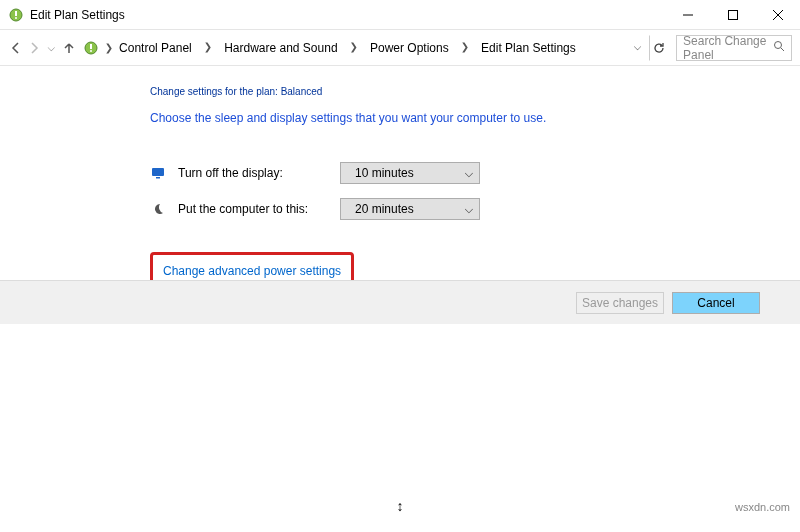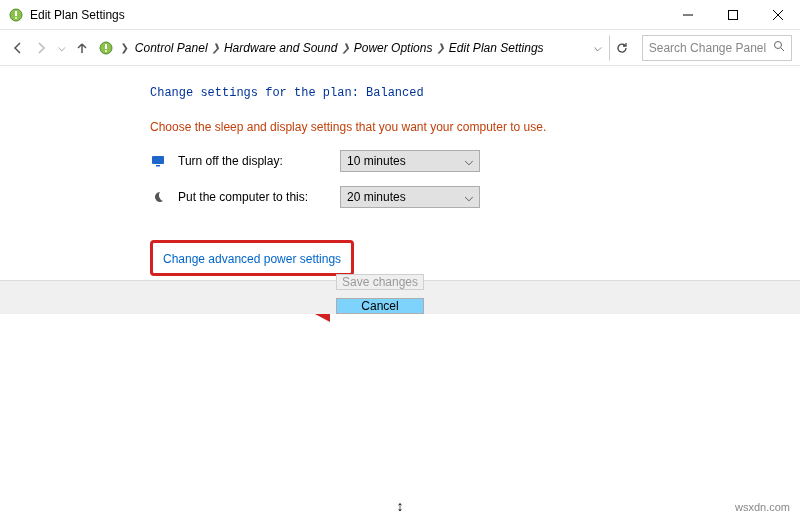--- a/index.html
+++ b/index.html
@@ -10,48 +10,48 @@
     .titlebar .favicon { width: 16px; height: 16px; margin-right: 6px; display:flex; align-items:center; justify-content:center; }
     .titlebar .title { font-size: 12px; color: #000; flex: 1; }
     .win-controls { display: flex; height: 100%; }
     .win-btn { width: 45px; height: 30px; display: flex; align-items: center; justify-content: center; font-size: 14px; font-family: inherit; color:#000; }
 
     
     .navbar { height: 36px; display:flex; align-items:center; padding: 0 8px; gap:2px; border-bottom: 1px solid #e5e5e5; position:relative; }
     .nav-arrow { width: 24px; height:24px; display:flex; align-items:center; justify-content:center; color:#555; font-size:14px; border-radius:2px;}
     .nav-arrow.disabled { color:#bbb; }
     .nav-sep { margin: 0 4px; color:#888;}
-    .breadcrumbs { display:flex; align-items:center; gap:4px; font-size:12px; color:#000; margin-left:4px; flex: 1; font-style: italic; }
+    .breadcrumbs { display:flex; gap:12px; font-size:12px; color:#000; margin-left:4px; flex: 1; }
     .crumb { white-space:nowrap; }
     .crumb-sep { color:#555; font-size:10px; }
     .crumb-drop { color:#555; font-size:10px; margin-left: 40px; padding:0 6px;}
     .address-favicon { width:16px; height:16px; margin: 0 4px; display:flex; align-items:center; justify-content:center;}
     .refresh-btn { width:28px; height:26px; display:flex; align-items:center; justify-content:center; border-left:1px solid #ccc; border-top:1px solid transparent; border-bottom:1px solid transparent; font-size:13px; color:#444;}
     .search-box { width:170px; height:26px; border:1px solid #ccc; display:flex; align-items:center; padding:0 6px; margin-left:6px; font-size:12px; color:#888; position:relative; }
     .search-box .search-icon { position:absolute; right:6px; color:#666; font-size:12px;}
 
     
     .content { padding: 20px 0 0 150px; position:relative; }
-    .heading { color:#003399; font-size:12px; font-weight:400; margin-bottom:20px;font-family:Liberation Mono, monospace; }
-    .subheading { font-size:12px; color:#c2410c; margin-bottom:16px;}
+    .heading { color:#003399; font-size:10px; font-weight:400; margin-bottom:14px; }
+    .subheading { font-size:12px; color:#1d4ed8; margin-bottom:37px;}
     .settings-row { display:flex; align-items:center; margin-bottom:14px; gap:12px;}
     .row-icon { width:16px; height:16px; display:flex; align-items:center; justify-content:center; font-size:12px;}
     .row-label { font-size:12px; color:#000; width:150px; }
-    .dropdown { width:140px; height:22px; border:1px solid #adadad; background:#e1e1e1; font-size:12px; padding:0 6px; display:flex; align-items:center; position:relative; }
+    .dropdown { width:140px; height:22px; border:1px solid #adadad; background:#e1e1e1; font-size:12px; padding:0 14px; display:flex; align-items:center; position:relative; }
     .dropdown::after { content:"⌵"; position:absolute; right:6px; font-size:11px; color:#444; }
 
     .link { color:#0066cc; font-size:12px; display:inline-block; }
     .highlight-box { border:3px solid #d32020; border-radius:4px; padding:6px 10px; display:inline-block; margin-top:18px; margin-bottom:4px; }
     .restore-link { margin-top:4px; display:block;}
 
     
     .arrow-annot { position:absolute; left:300px; top:220px; pointer-events:none; }
 
     
-    .button-bar { position:absolute; top:280px; left:0; right:0; border-top:1px solid #dcdcdc; background:#f0f0f0; height:34px; display:flex; align-items:center; justify-content:flex-end; padding-right:40px; gap:8px;flex-direction:column;}
+    .button-bar { position:absolute; top:280px; left:0; right:0; border-top:1px solid #dcdcdc; background:#f0f0f0; height:44px; display:flex; align-items:center; justify-content:flex-end; padding-right:40px; gap:8px;}
     .btn { height:22px; min-width:88px; border:1px solid #adadad; background:#7dd3fc; font-size:12px; display:flex; align-items:center; justify-content:center; }
     .btn.disabled { color:#9a9a9a; background:#efefef; border-color:#cfcfcf;}
 
     
     .watermark { position:absolute; bottom:19px; right:10px; font-size:11px; color:#888; }
 
     
     .resize-cursor { position:absolute; bottom:18px; left:50%; transform:translateX(-50%); font-size:14px; color:#000; }
   </style>
 </head>

